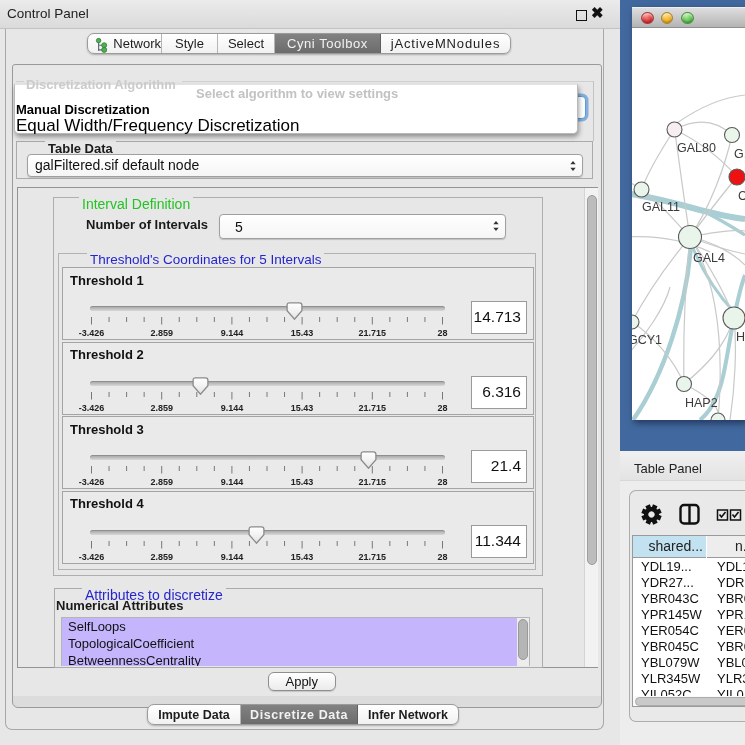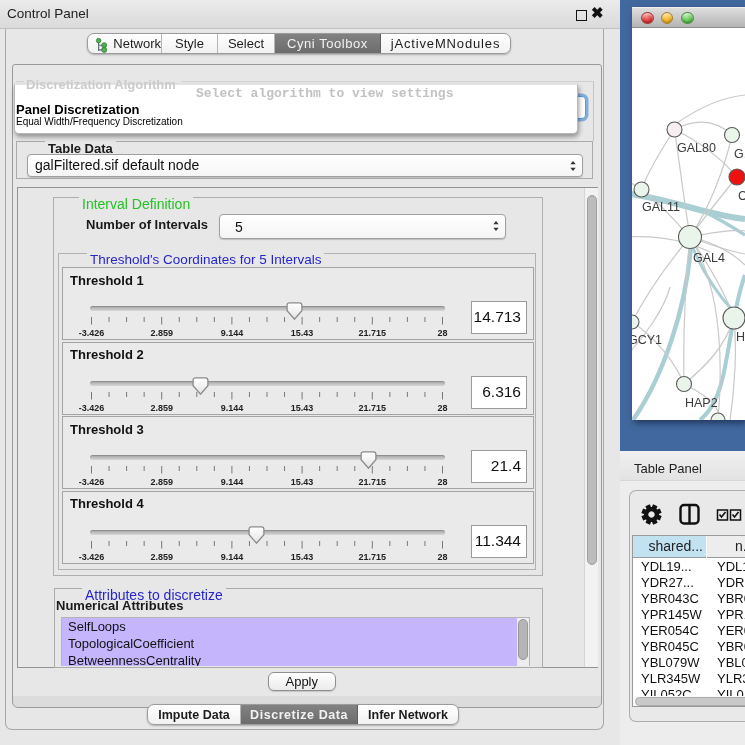--- a/index.html
+++ b/index.html
@@ -27,23 +27,23 @@
 
 #ghostline1 { position:absolute; left:16px; top:80.5px; width:8px; height:1px; background:#cfcfcf; z-index:30; }
 #ghostline2 { position:absolute; left:182px; top:80.5px; width:411px; height:1px; background:#cfcfcf; z-index:30; }
 #ghosttext { position:absolute; left:26px; top:76.5px; font-size:13px; font-weight:bold; color:#cbcbcb; z-index:31; }
 
 
 #focombo { position:absolute; left:500px; top:96px; width:86px; height:23px; background:#fff; border:1.5px solid #5b9bd3; border-radius:4px; box-shadow:0 0 0 2.5px rgba(100,155,215,0.75); z-index:5; }
 
 
 #popup { position:absolute; left:14px; top:84px; width:564px; height:50px; background:#ffffff; border:1px solid #b9b9b9; border-top:1px solid #e3e3e3; border-radius:0 0 5px 5px; box-shadow:1px 3px 5px rgba(0,0,0,0.38); z-index:20; }
-#popup .hint { position:absolute; left:181px; top:1px; font-size:13px; font-weight:bold; color:#c2c2c2;font-family:Liberation Mono, monospace; }
+#popup .hint { position:absolute; left:181px; top:1px; font-size:13px; font-weight:bold; color:#c2c2c2; }
 #popup .it1 { position:absolute; left:1px; top:16.5px; font-size:13px; font-weight:bold; color:#000; }
-#popup .it2 { position:absolute; left:1px; top:31px; font-size:10px; color:#000; }
+#popup .it2 { position:absolute; left:1px; top:31px; font-size:17px; color:#000; }
 
 
 .grp { position:absolute; border:1px solid #ababab; }
 .grp .gt { position:absolute; top:-8px; background:#e7e7e7; padding:6px 3px; font-size:14px; white-space:nowrap;margin-left:21px; }
 
 #grp-td { left:16px; top:141px; width:577px; height:38px; }
 #grp-td .gt { color:#1a1a1a; font-weight:bold; left:7px; font-size:13px; top:-7px; }
 
 .combo { position:absolute; background:linear-gradient(#ffffff,#f5f5f5); border:1px solid #9f9f9f; border-radius:4px; box-shadow:0 1px 1px rgba(0,0,0,0.18); }
 .combo .tx { position:absolute; left:7px; top:1.5px; font-size:14px; color:#111; }
@@ -133,21 +133,21 @@
     </div>
   <div class="s" style="width:56px;">Style</div>
   <div class="s" style="width:57px;">Select</div>
   <div class="s dark" style="width:106px;text-align:right;">Cyni Toolbox</div>
   <div class="s" style="width:129px; letter-spacing:0.85px;">jActiveMNodules</div>
 </div>
 
 <div id="focombo"></div>
 <div id="popup">
   <span class="hint">Select algorithm to view settings</span>
-  <span class="it1">Panel Discretization</span>
+  <span class="it1">Manual Discretization</span>
   <span class="it2">Equal Width/Frequency Discretization</span>
 </div>
 <div id="ghostline1"></div>
 <div id="ghostline2"></div>
 <div style="position:absolute;left:593px;top:81px;width:1px;height:60px;background:#c3c3c3;z-index:4;"></div>
 <div id="ghosttext">Discretization Algorithm</div>
 
 <div class="grp" id="grp-td">
   <span class="gt">Table Data</span>
 </div>

